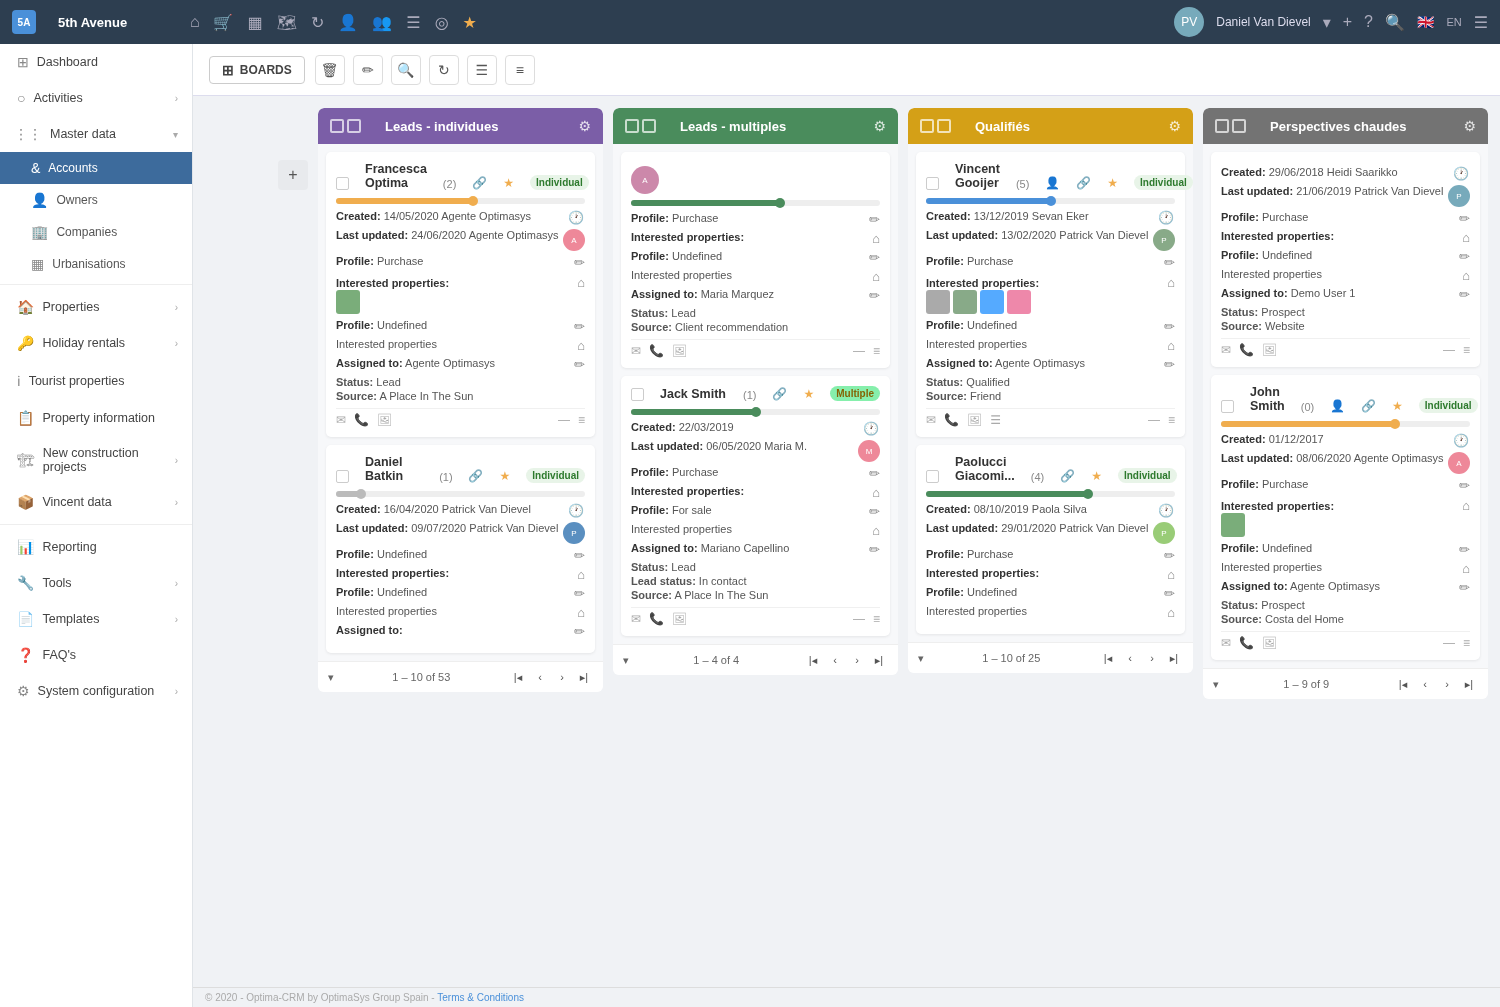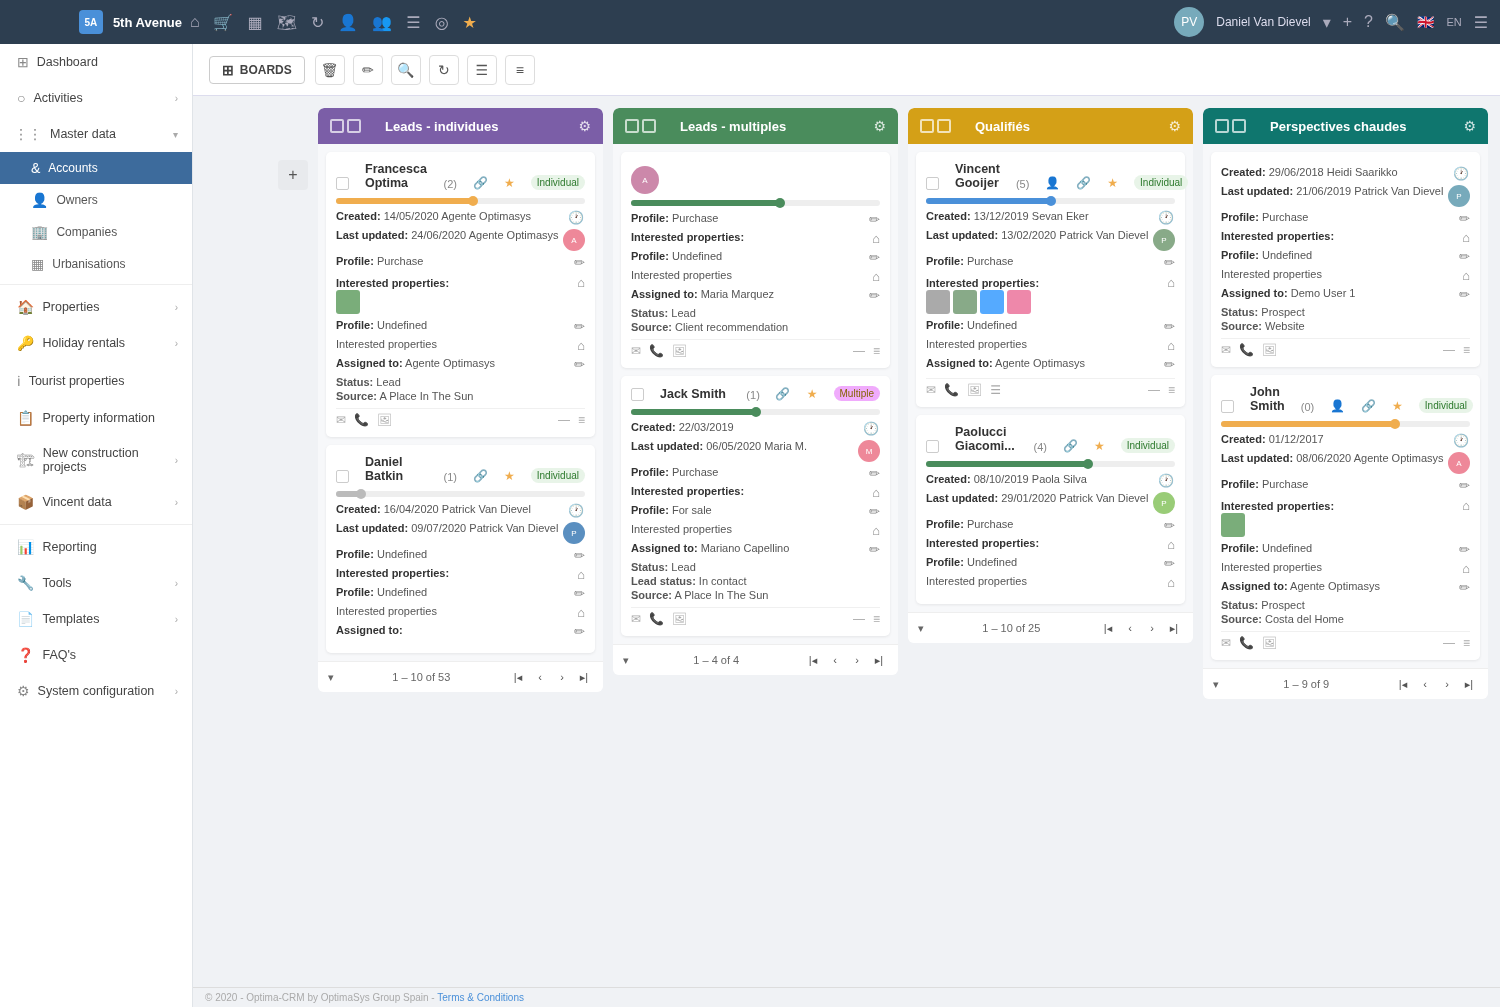--- a/index.html
+++ b/index.html
@@ -8,21 +8,21 @@
     
     .top-nav {
       background: #2d3e50;
       height: 44px;
       display: flex;
       align-items: center;
       padding: 0 12px;
       color: #fff;
       gap: 8px;
     }
-    .top-nav-logo { display: flex; align-items: center; gap: 10px; font-weight: bold; font-size: 13px; min-width: 170px; justify-content: flex-end; }
+    .top-nav-logo { display: flex; align-items: center; gap: 22px; font-weight: bold; font-size: 13px; min-width: 170px; }
     .logo-box { width: 24px; height: 24px; background: #4a90d9; border-radius: 4px; display: flex; align-items: center; justify-content: center; font-size: 10px; font-weight: bold; }
     .top-nav-icons { display: flex; align-items: center; gap: 14px; flex: 1; }
     .nav-icon { color: #aab; font-size: 16px; cursor: pointer; }
     .top-nav-right { display: flex; align-items: center; gap: 12px; margin-left: auto; }
     .user-avatar { width: 30px; height: 30px; border-radius: 50%; background: #888; overflow: hidden; display: flex; align-items: center; justify-content: center; }
     .user-name { font-size: 12px; color: #dde; }
     .flag { font-size: 14px; }
 
     
     .layout { display: flex; height: calc(1007px - 44px); }
@@ -150,42 +150,42 @@
     .col-header {
       display: flex;
       align-items: center;
       padding: 10px 12px;
       border-radius: 6px 6px 0 0;
       gap: 24px;
     }
     .col-header-purple { background: #7b5ea7; color: #fff; }
     .col-header-green { background: #4a8c5c; color: #fff; }
     .col-header-yellow { background: #d4a017; color: #fff; }
-    .col-header-red { background: #0f766e; color: #fff; }
+    .col-header-red { background: #737373; color: #fff; }
     .col-title { font-size: 13px; font-weight: 600; flex: 1; color: #fff; }
     .col-gear { font-size: 14px; cursor: pointer; color: #fff; opacity: 0.8; }
     .col-checkboxes { display: flex; gap: 3px; }
     .col-cb { width: 14px; height: 14px; border: 2px solid rgba(255,255,255,0.7); border-radius: 2px; background: transparent; }
 
     
     .cards-container { flex: 1; overflow-y: auto; padding: 8px; display: flex; flex-direction: column; gap: 8px; }
 
     
     .card {
       background: #fff;
       border-radius: 5px;
       padding: 10px;
       box-shadow: 0 1px 3px rgba(0,0,0,0.08);
     }
     .card-header { display: flex; align-items: flex-end; gap: 16px; margin-bottom: 8px; }
     .card-checkbox { width: 13px; height: 13px; border: 1px solid #ccc; border-radius: 2px; flex-shrink: 0; }
     .card-name { font-size: 12.5px; font-weight: 600; color: #333; flex: 1; }
-    .card-badge { font-size: 10px; padding: 2px 6px; border-radius: 10px; font-weight: 400; }
+    .card-badge { font-size: 10px; padding: 2px 6px; border-radius: 10px; font-weight: 700; }
     .badge-individual { background: #e8f4e8; color: #2d7a2d; }
-    .badge-multiple { background: #f0abfc; color: #856404; }
+    .badge-multiple { background: #86efac; color: #856404; }
     .card-num { font-size: 11px; color: #888; }
     .card-icon { font-size: 12px; color: #888; cursor: pointer; }
     .card-icon.star { color: #f0ad4e; }
 
     .progress-bar-container { height: 6px; background: #eee; border-radius: 3px; margin: 6px 0; position: relative; }
     .progress-bar { height: 100%; border-radius: 3px; }
     .progress-thumb { width: 10px; height: 10px; border-radius: 50%; position: absolute; top: -2px; }
 
     .card-row { display: flex; align-items: flex-start; justify-content: space-between; margin: 4px 0; }
     .card-label { font-size: 11px; color: #555; }
@@ -670,20 +670,24 @@
               <span class="card-action-icon">✏</span>
             </div>
             <div class="card-row">
               <span class="card-label">Interested properties</span>
               <span class="card-action-icon">⌂</span>
             </div>
             <div class="card-row">
               <span class="card-label"><strong>Assigned to:</strong> Agente Optimasys</span>
               <span class="card-action-icon">✏</span>
             </div>
+            <div class="card-status-row">
+              <span class="card-status"><strong>Status:</strong> Qualified</span>
+              <span class="card-status"><strong>Source:</strong> Friend</span>
+            </div>
             <div class="card-footer">
               <span class="footer-icon">✉</span>
               <span class="footer-icon">📞</span>
               <span class="footer-icon">🖼</span>
               <span class="footer-icon">☰</span>
               <span style="margin-left:auto;"></span>
               <span class="footer-icon">—</span>
               <span class="footer-icon">≡</span>
             </div>
           </div>

